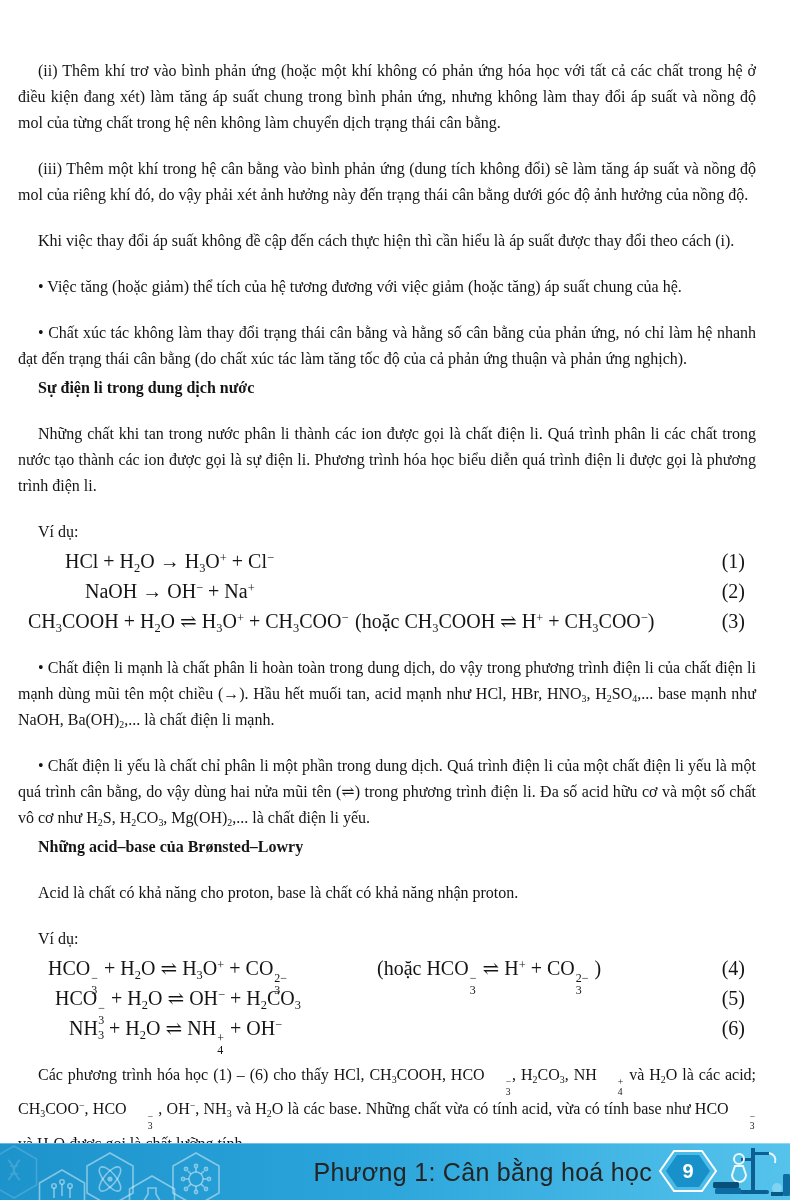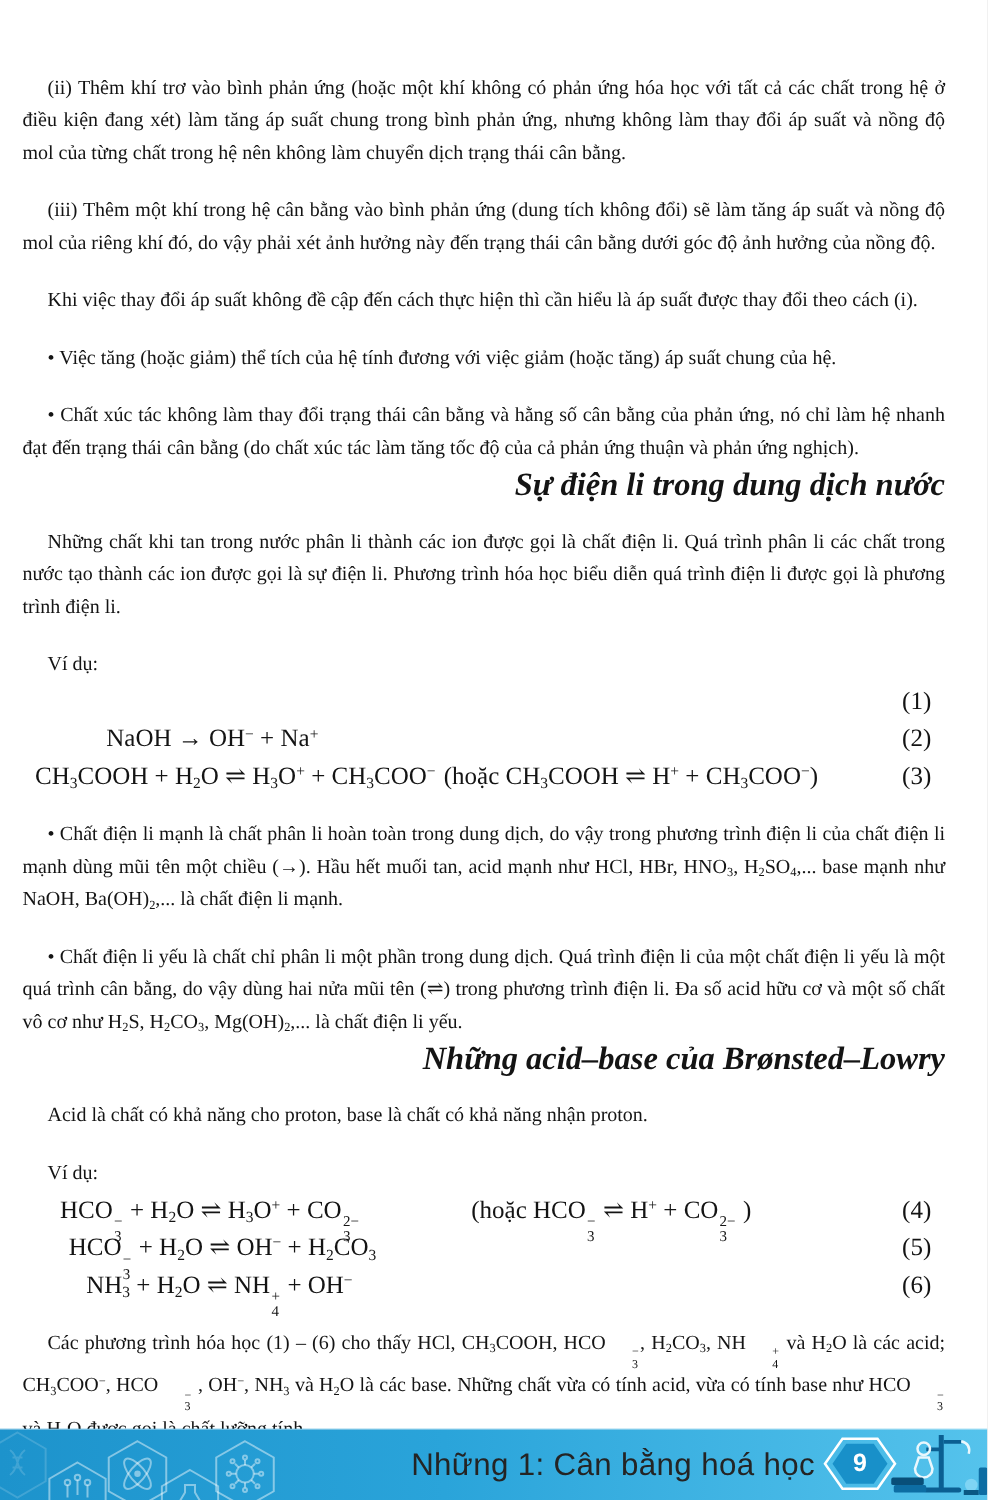--- a/index.html
+++ b/index.html
@@ -3,22 +3,22 @@
 <meta charset="utf-8">
 <style>
   html,body{margin:0;padding:0;background:#e8e8e8;}
   .page{position:relative;width:790px;height:1200px;background:#ffffff;overflow:hidden;
         font-family:"Liberation Serif","DejaVu Serif",serif;color:#141414;}
   .content{position:absolute;top:0;left:0;width:738px;height:1106px;
            padding:38px 34px 0 18px;overflow:hidden;}
   p,h3{margin:0;}
   .body{font-size:16px;line-height:26px;text-align:justify;margin-top:20px;}
   .indent{text-indent:20px;}
-  h3.heading{font-size:26px;line-height:26px;font-weight:bold;font-style:italic;
-             text-indent:20px;margin:3px 0 2px 0;text-align:right;}
+  h3.heading{font-size:16px;line-height:26px;font-weight:bold;
+             text-indent:20px;margin:3px 0 2px 0;}
   sub,sup{font-size:0.62em;line-height:0;}
   sup{vertical-align:0.5em;}
   sub{vertical-align:-0.3em;}
   .stk{display:inline-flex;flex-direction:column;align-items:flex-start;
        font-size:0.6em;line-height:1;vertical-align:-0.55em;padding:0 1px;}
   .stk-t{display:block;}
   .stk-b{display:block;}
   .eq{position:relative;height:28px;line-height:28px;font-size:20px;margin:2px 0;}
   .eq-main{position:absolute;top:0;white-space:nowrap;}
   .eq-alt{position:absolute;top:0;white-space:nowrap;}
@@ -40,28 +40,29 @@
   .lab{position:absolute;right:0;bottom:0;}
 </style>
 </head>
 <body>
 
 <div class="page">
   <div class="content">
     <p class="body indent">(ii) Thêm khí trơ vào bình phản ứng (hoặc một khí không có phản ứng hóa học với tất cả các chất trong hệ ở điều kiện đang xét) làm tăng áp suất chung trong bình phản ứng, nhưng không làm thay đổi áp suất và nồng độ mol của từng chất trong hệ nên không làm chuyển dịch trạng thái cân bằng.</p>
     <p class="body indent">(iii) Thêm một khí trong hệ cân bằng vào bình phản ứng (dung tích không đổi) sẽ làm tăng áp suất và nồng độ mol của riêng khí đó, do vậy phải xét ảnh hưởng này đến trạng thái cân bằng dưới góc độ ảnh hưởng của nồng độ.</p>
     <p class="body indent">Khi việc thay đổi áp suất không đề cập đến cách thực hiện thì cần hiểu là áp suất được thay đổi theo cách (i).</p>
-    <p class="body indent">• Việc tăng (hoặc giảm) thể tích của hệ tính đương với việc giảm (hoặc tăng) áp suất chung của hệ.</p>
+    <p class="body indent">• Việc tăng (hoặc giảm) thể tích của hệ tương đương với việc giảm (hoặc tăng) áp suất chung của hệ.</p>
     <p class="body indent">• Chất xúc tác không làm thay đổi trạng thái cân bằng và hằng số cân bằng của phản ứng, nó chỉ làm hệ nhanh đạt đến trạng thái cân bằng (do chất xúc tác làm tăng tốc độ của cả phản ứng thuận và phản ứng nghịch).</p>
 
     <h3 class="heading">Sự điện li trong dung dịch nước</h3>
     <p class="body indent">Những chất khi tan trong nước phân li thành các ion được gọi là chất điện li. Quá trình phân li các chất trong nước tạo thành các ion được gọi là sự điện li. Phương trình hóa học biểu diễn quá trình điện li được gọi là phương trình điện li.</p>
     <p class="body indent">Ví dụ:</p>
 
     <div class="eq">
+      <span class="eq-main L1">HCl + H<sub>2</sub>O → H<sub>3</sub>O<sup>+</sup> + Cl<sup>−</sup></span>
       <span class="eq-num">(1)</span>
     </div>
     <div class="eq">
       <span class="eq-main L2">NaOH → OH<sup>−</sup> + Na<sup>+</sup></span>
       <span class="eq-num">(2)</span>
     </div>
     <div class="eq">
       <span class="eq-main L3">CH<sub>3</sub>COOH + H<sub>2</sub>O ⇌ H<sub>3</sub>O<sup>+</sup> + CH<sub>3</sub>COO<sup>−</sup></span>
       <span class="eq-alt A13">(hoặc CH<sub>3</sub>COOH ⇌ H<sup>+</sup> + CH<sub>3</sub>COO<sup>−</sup>)</span>
       <span class="eq-num">(3)</span>
@@ -155,21 +156,21 @@
             <circle cx="183" cy="35" r="1.6"></circle>
           <circle cx="209" cy="35" r="1.6"></circle>
             <circle cx="186" cy="25" r="1.6"></circle>
             <circle cx="206" cy="45" r="1.6"></circle>
           <circle cx="206" cy="25" r="1.6"></circle>
             <circle cx="186" cy="45" r="1.6"></circle>
         </g>
       </g>
     </svg>
 
-    <div class="chapter">Những 1: Cân bằng hoá học</div>
+    <div class="chapter">Phương 1: Cân bằng hoá học</div>
 
     <div class="badge">
       <svg width="60" height="46" viewBox="0 0 60 46">
         <polygon points="2,22 16,2 44,2 58,22 44,42 16,42" fill="none" stroke="#ffffff" stroke-width="2"></polygon>
         <polygon points="8,22 19,6 41,6 52,22 41,38 19,38" fill="#1890c9" stroke="none"></polygon>
       </svg>
       <span class="badge-num">9</span>
     </div>
 
     <svg class="lab" width="85" height="56" viewBox="0 0 85 56">

